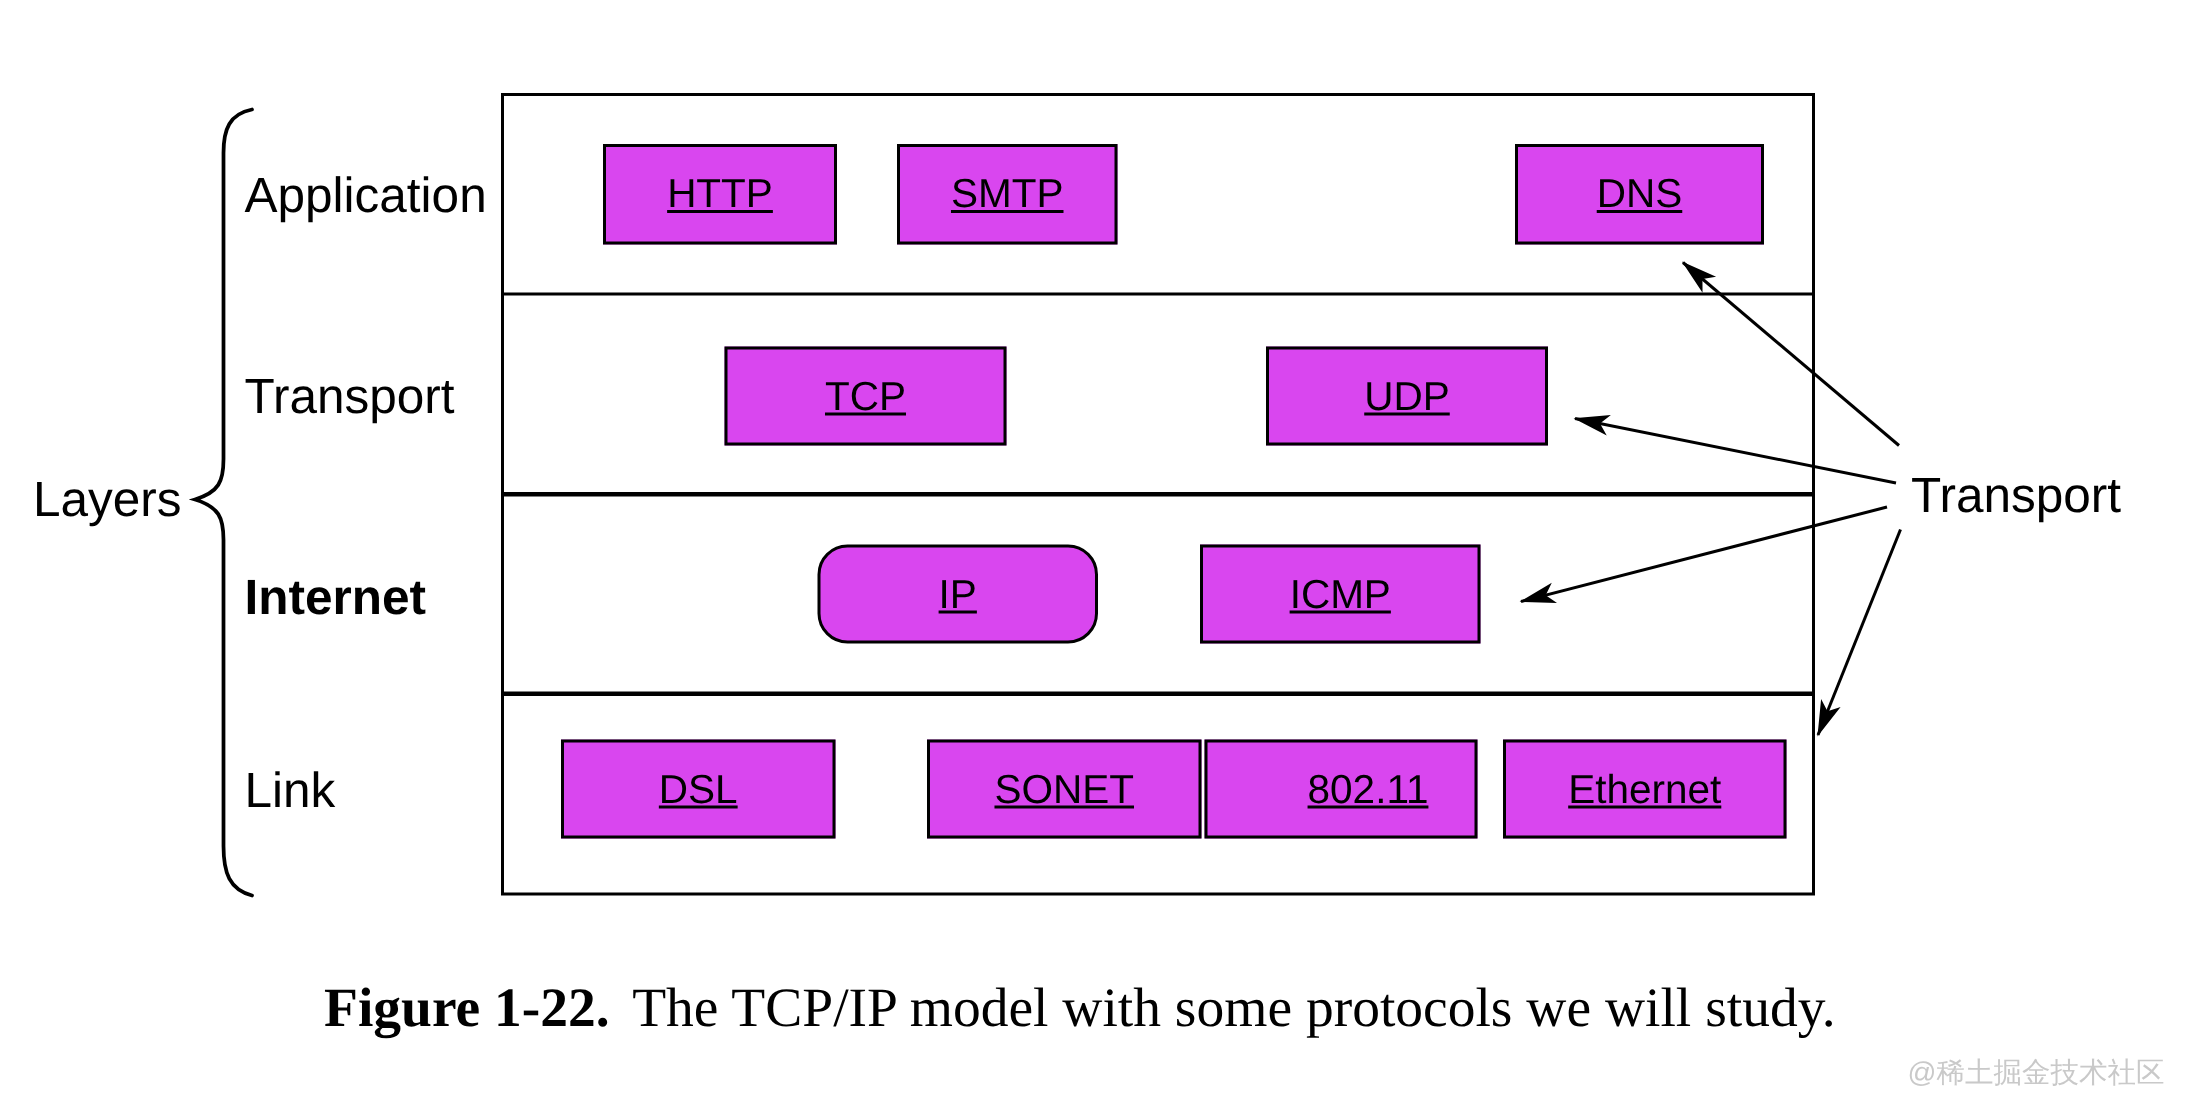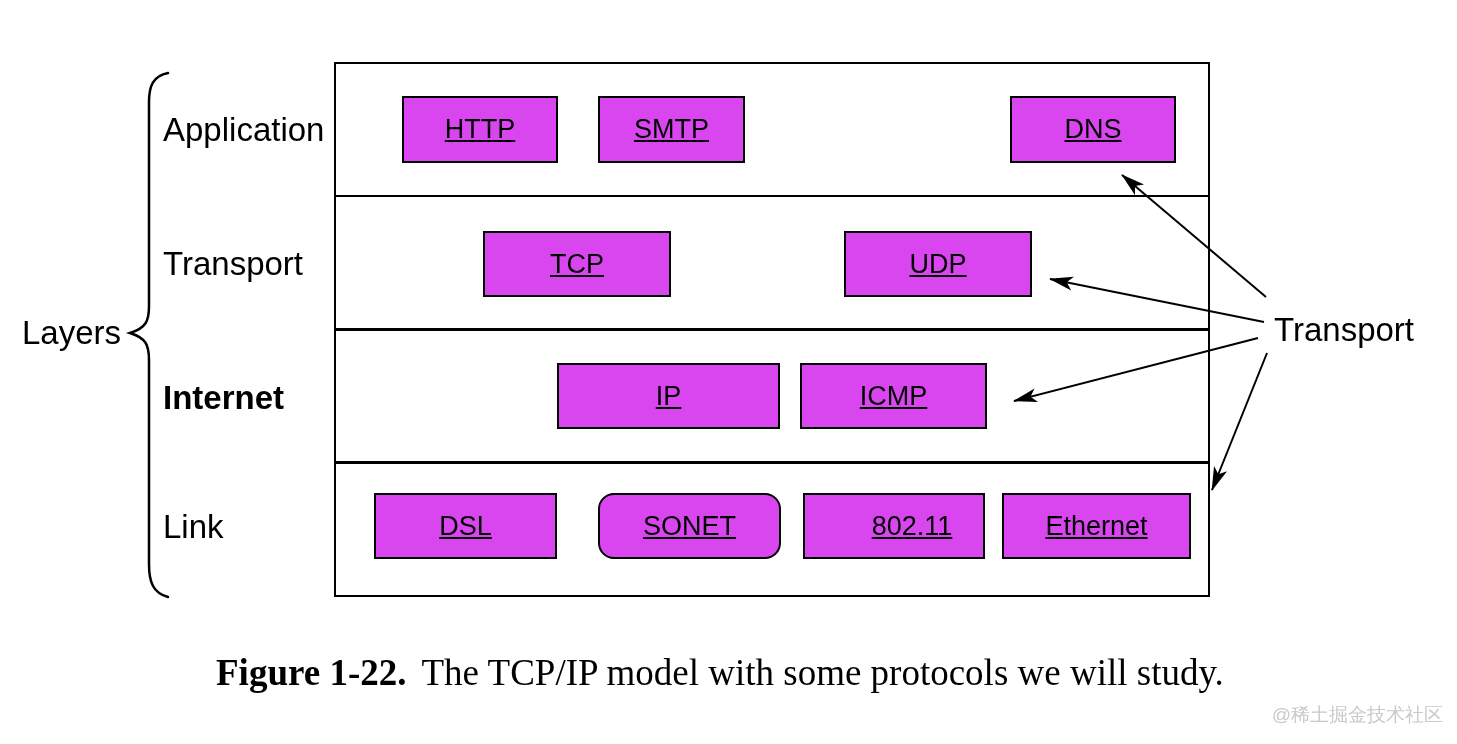--- a/index.html
+++ b/index.html
@@ -73,24 +73,24 @@
   .row-2 { top: 231px; height: 66px; }
   .row-3 { top: 363px; height: 66px; }
   .row-4 { top: 493px; height: 66px; }
 
   #box-http     { left: 402px;  width: 156px; }
   #box-smtp     { left: 598px;  width: 147px; }
   #box-rtp      { left: 808px;  width: 137px; }
   #box-dns      { left: 1010px; width: 166px; }
   #box-tcp      { left: 483px;  width: 188px; }
   #box-udp      { left: 844px;  width: 188px; }
-  #box-ip       { left: 557px;  width: 223px; }
+  #box-ip       { left: 545px;  width: 187px; border-radius: 20px; }
   #box-icmp     { left: 800px;  width: 187px; }
   #box-dsl      { left: 374px;  width: 183px; }
-  #box-sonet    { left: 598px;  width: 183px; border-radius: 16px; }
+  #box-sonet    { left: 618px;  width: 183px; }
   #box-80211    { left: 803px;  width: 182px; padding-left: 36px; }
   #box-ethernet { left: 1002px; width: 189px; }
 
   
   #overlay {
     left: 0; top: 0;
     width: 1457px; height: 744px;
     pointer-events: none;
   }
 

